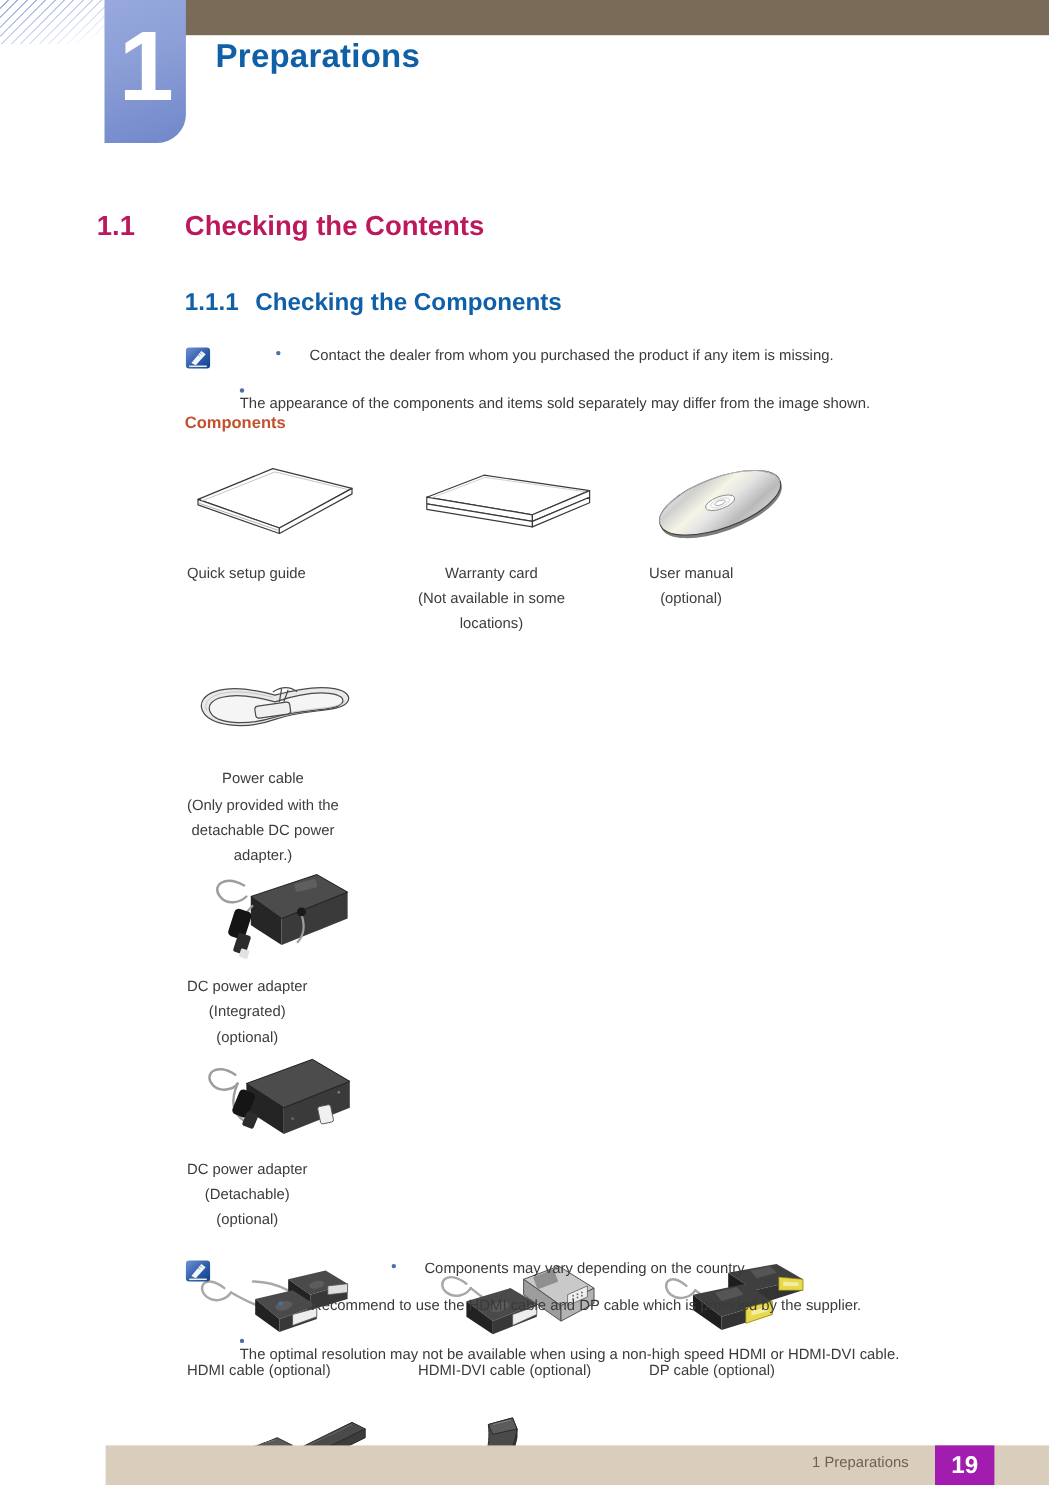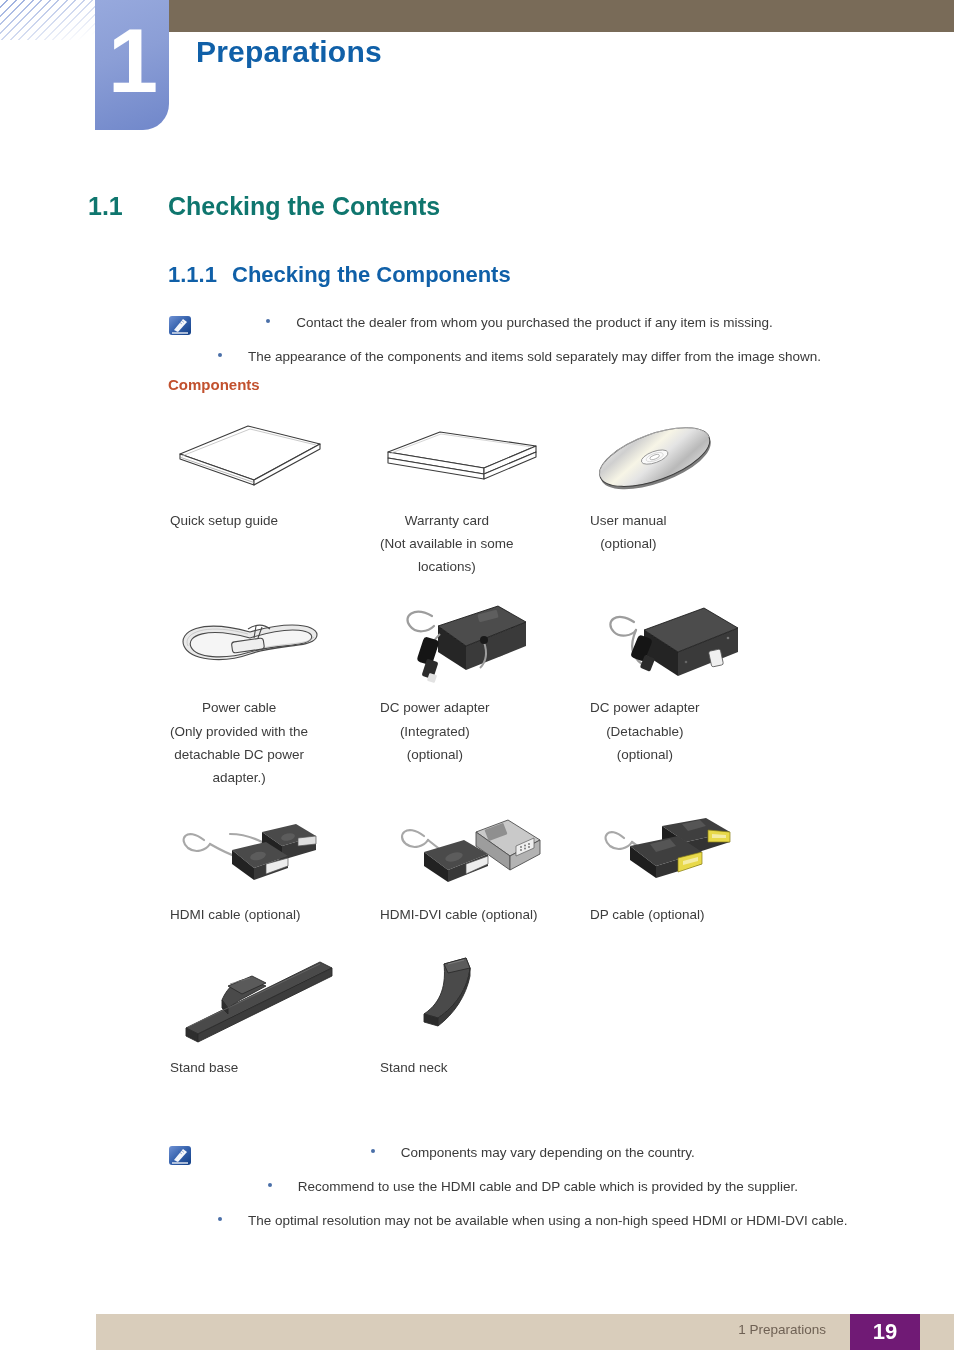--- a/index.html
+++ b/index.html
@@ -40,21 +40,21 @@
   .chaptitle{
     position:absolute;left:196px;top:35px;
     font-size:30px;font-weight:bold;color:#1060a8;
     letter-spacing:.2px;
   }
 
   
   .h1row{
     position:absolute;left:88px;top:192px;
     display:flex;align-items:baseline;
-    font-size:25px;font-weight:bold;color:#0f766e;
+    font-size:25px;font-weight:bold;color:#be185d;
   }
   .h1num{width:80px;}
   .h2row{
     position:absolute;left:168px;top:262px;
     display:flex;align-items:baseline;
     font-size:22px;font-weight:bold;color:#1060a8;
   }
   .h2num{width:64px;}
 
   
@@ -64,21 +64,21 @@
     position:relative;
   }
   .note-icon svg{display:block;}
   .bullets{margin-left:24px;}
   .bullet{
     display:flex;align-items:flex-start;
     font-size:13.5px;color:#3a3a3a;line-height:1;
     margin-bottom:13px;
     justify-content:center;
   }
-  .bullet:last-child{margin-bottom:0;}
+  .bullet:last-child{margin-bottom:0;flex-direction:column;}
   .dot{
     flex:0 0 auto;width:4px;height:4px;border-radius:50%;
     background:#4a6fa8;margin-right:26px;margin-top:6px;
   }
   .btext{line-height:1.55;max-width:660px;}
 
   .components-h{
     position:absolute;left:168px;top:376px;
     font-size:15px;font-weight:bold;color:#c2512e;
   }
@@ -97,22 +97,22 @@
   
   .footer{
     position:absolute;left:96px;top:1314px;width:858px;height:36px;
     background:#d9cdbb;
   }
   .foot-text{
     position:absolute;right:128px;top:1322px;
     font-size:13.5px;color:#6f6154;
   }
   .pagebox{
-    position:absolute;left:850px;top:1314px;width:70px;height:36px;
-    background:#701a75;
+    position:absolute;left:850px;top:1314px;width:54px;height:36px;
+    background:#a21caf;
     display:flex;align-items:center;justify-content:center;
   }
   .pagenum{color:#fff;font-size:22px;font-weight:bold;}
 </style>
 </head>
 <body>
 
 <div class="hatch"></div>
 <div class="brownbar"></div>
 <div class="chapbox">
@@ -225,21 +225,21 @@
           </g>
         </svg>
       </div>
       <div class="cap">
         <div>User manual</div>
         <div>(optional)</div>
       </div>
     </div>
   </div>
 
-  <div class="row" style="margin-top:22px;">
+  <div class="row" style="margin-top:22px;flex-direction:column;">
 
     <div class="cell">
       <div class="art">
         <svg width="165" height="86" viewBox="0 0 165 86">
           <g fill="none" stroke="#4a4a4a" stroke-width="1.1">
             <path d="M80 30 C30 16 8 30 14 44 C20 58 52 62 80 52 C108 42 140 46 146 36 C152 26 130 16 80 30 Z" fill="#e9e9e9"></path>
             <path d="M80 36 C36 24 16 34 21 45 C26 56 54 58 80 50 C106 42 136 45 141 37 C146 29 124 22 80 36 Z" fill="#f5f5f5"></path>
           </g>
           <g stroke="#b5b5b5" stroke-width=".6" fill="none">
             <path d="M78 32 C34 20 12 32 18 44"></path>

